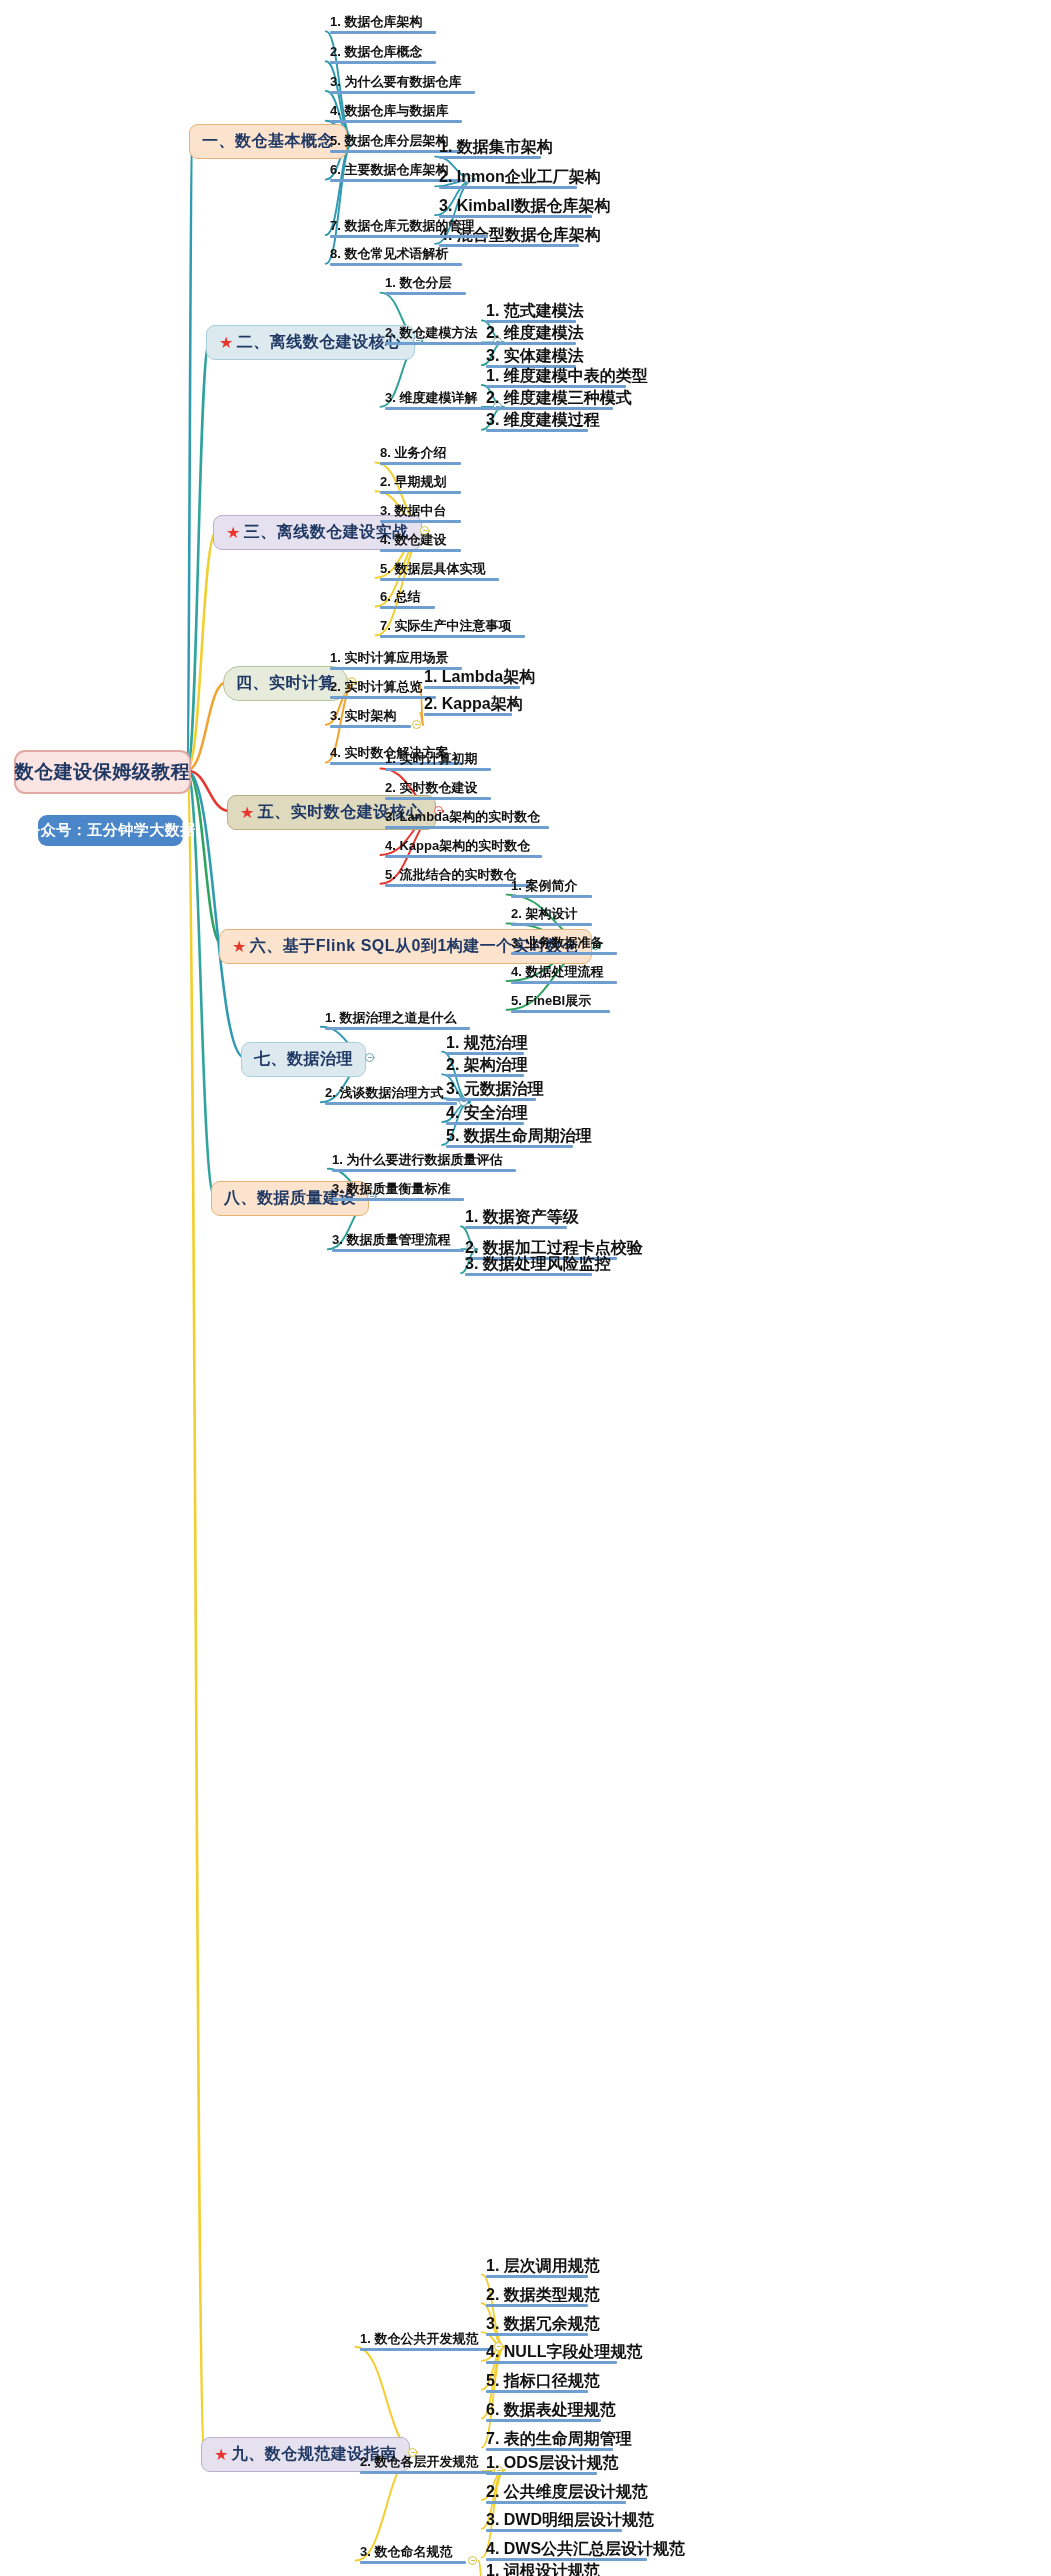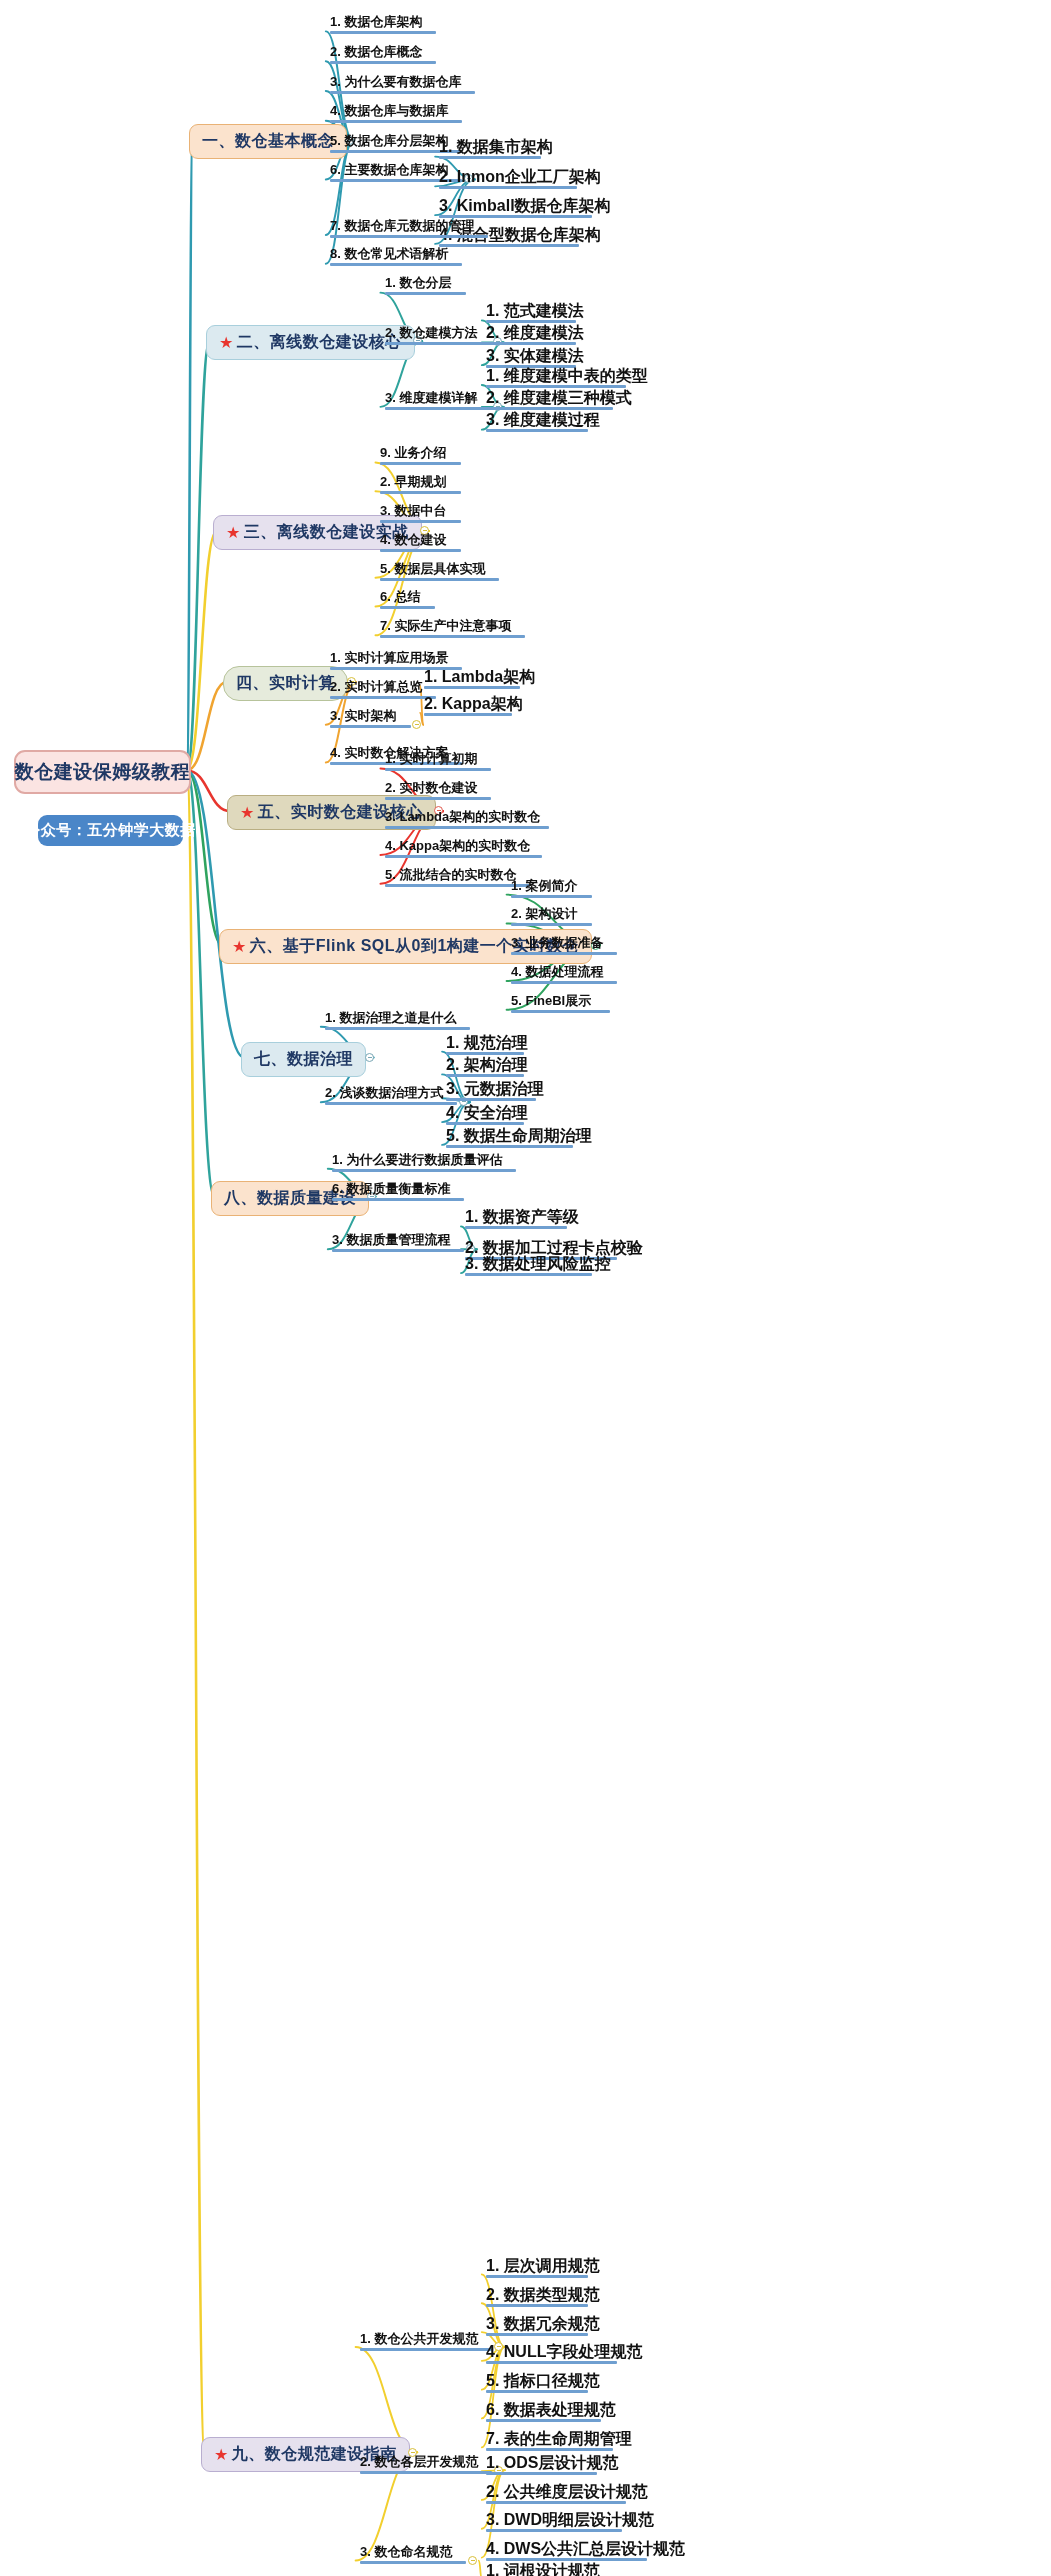--- a/index.html
+++ b/index.html
@@ -216,21 +216,21 @@
       <div class="leaf lv2" style="left: 383px; top: 390px;"><span>3. 维度建模详解</span><span class="bar" style="width: 106px;"></span></div>
       <div class="collapse " style="left: 493px; top: 402px;"></div>
       <div class="leaf lv3" style="left: 484px; top: 368px;"><span>1. 维度建模中表的类型</span><span class="bar" style="width: 140px;"></span></div>
       <div class="leaf lv3" style="left: 484px; top: 390px;"><span>2. 维度建模三种模式</span><span class="bar" style="width: 127px;"></span></div>
       <div class="leaf lv3" style="left: 484px; top: 412px;"><span>3. 维度建模过程</span><span class="bar" style="width: 102px;"></span></div>
       <div class="node branch b3" style="left: 213px; top: 515px; min-width: 174px;">
         <span class="star">★</span>
         <span>三、离线数仓建设实战</span>
       </div>
       <div class="collapse y" style="left: 420px; top: 526px;"></div>
-      <div class="leaf lv2" style="left: 378px; top: 445px;"><span>9. 业务介绍</span><span class="bar" style="width: 81px;"></span></div>
+      <div class="leaf lv2" style="left: 378px; top: 445px;"><span>8. 业务介绍</span><span class="bar" style="width: 81px;"></span></div>
       <div class="leaf lv2" style="left: 378px; top: 474px;"><span>2. 早期规划</span><span class="bar" style="width: 81px;"></span></div>
       <div class="leaf lv2" style="left: 378px; top: 503px;"><span>3. 数据中台</span><span class="bar" style="width: 81px;"></span></div>
       <div class="leaf lv2" style="left: 378px; top: 532px;"><span>4. 数仓建设</span><span class="bar" style="width: 81px;"></span></div>
       <div class="leaf lv2" style="left: 378px; top: 561px;"><span>5. 数据层具体实现</span><span class="bar" style="width: 119px;"></span></div>
       <div class="leaf lv2" style="left: 378px; top: 589px;"><span>6. 总结</span><span class="bar" style="width: 55px;"></span></div>
       <div class="leaf lv2" style="left: 378px; top: 618px;"><span>7. 实际生产中注意事项</span><span class="bar" style="width: 145px;"></span></div>
       <div class="node branch b4" style="left: 223px; top: 666px; min-width: 114px; border-radius: 16px;">
         <span>四、实时计算</span>
       </div>
       <div class="collapse y" style="left: 347px; top: 677px;"></div>
@@ -271,21 +271,21 @@
       <div class="leaf lv3" style="left: 444px; top: 1035px;"><span>1. 规范治理</span><span class="bar" style="width: 78px;"></span></div>
       <div class="leaf lv3" style="left: 444px; top: 1057px;"><span>2. 架构治理</span><span class="bar" style="width: 78px;"></span></div>
       <div class="leaf lv3" style="left: 444px; top: 1081px;"><span>3. 元数据治理</span><span class="bar" style="width: 90px;"></span></div>
       <div class="leaf lv3" style="left: 444px; top: 1105px;"><span>4. 安全治理</span><span class="bar" style="width: 78px;"></span></div>
       <div class="leaf lv3" style="left: 444px; top: 1128px;"><span>5. 数据生命周期治理</span><span class="bar" style="width: 127px;"></span></div>
       <div class="node branch b8" style="left: 211px; top: 1181px; min-width: 137px;">
         <span>八、数据质量建设</span>
       </div>
       <div class="collapse " style="left: 367px; top: 1192px;"></div>
       <div class="leaf lv2" style="left: 330px; top: 1152px;"><span>1. 为什么要进行数据质量评估</span><span class="bar" style="width: 184px;"></span></div>
-      <div class="leaf lv2" style="left: 330px; top: 1181px;"><span>6. 数据质量衡量标准</span><span class="bar" style="width: 132px;"></span></div>
+      <div class="leaf lv2" style="left: 330px; top: 1181px;"><span>3. 数据质量衡量标准</span><span class="bar" style="width: 132px;"></span></div>
       <div class="leaf lv2" style="left: 330px; top: 1232px;"><span>3. 数据质量管理流程</span><span class="bar" style="width: 132px;"></span></div>
       <div class="collapse " style="left: 466px; top: 1244px;"></div>
       <div class="leaf lv3" style="left: 463px; top: 1209px;"><span>1. 数据资产等级</span><span class="bar" style="width: 102px;"></span></div>
       <div class="leaf lv3" style="left: 463px; top: 1232px; margin-top: 8px;"><span>2. 数据加工过程卡点校验</span><span class="bar" style="width: 152px;"></span></div>
       <div class="leaf lv3" style="left: 463px; top: 1256px;"><span>3. 数据处理风险监控</span><span class="bar" style="width: 127px;"></span></div>
       <div class="node branch b9" style="left: 201px; top: 2437px; min-width: 162px;">
         <span class="star">★</span>
         <span>九、数仓规范建设指南</span>
       </div>
       <div class="collapse y" style="left: 408px; top: 2448px;"></div>

